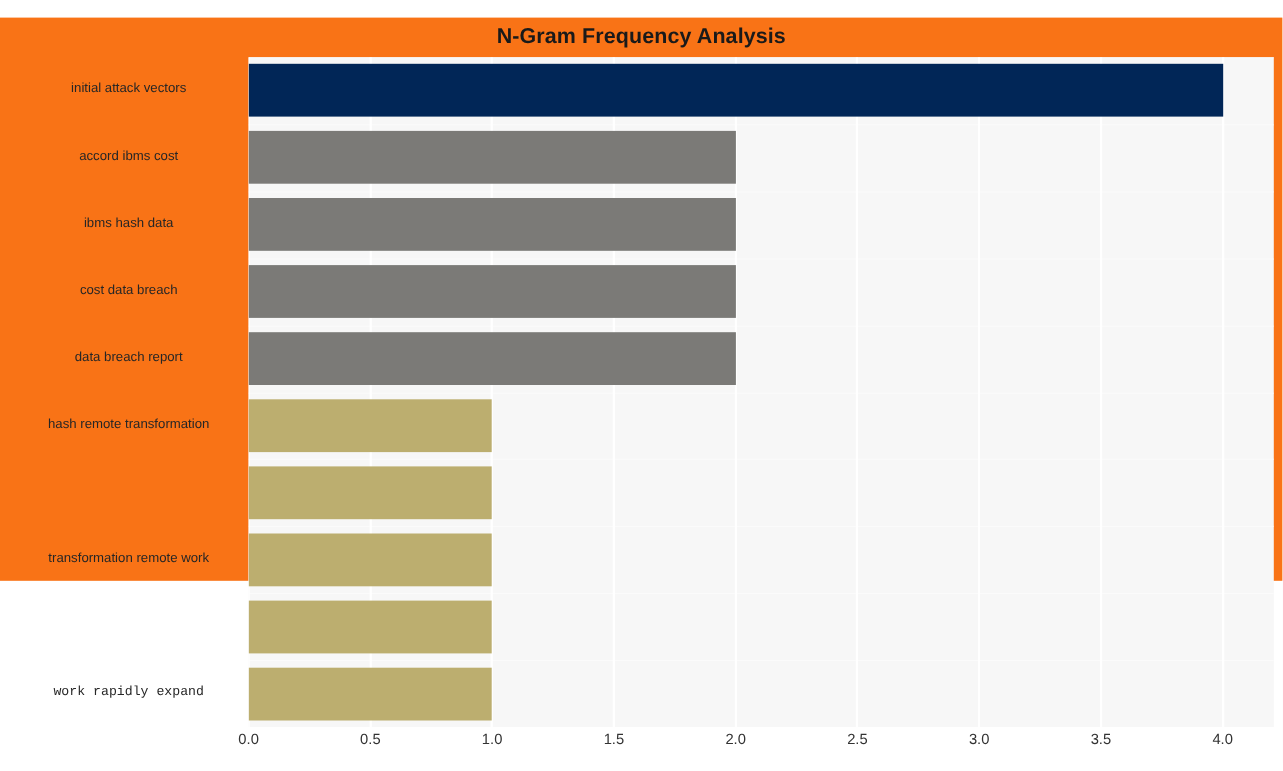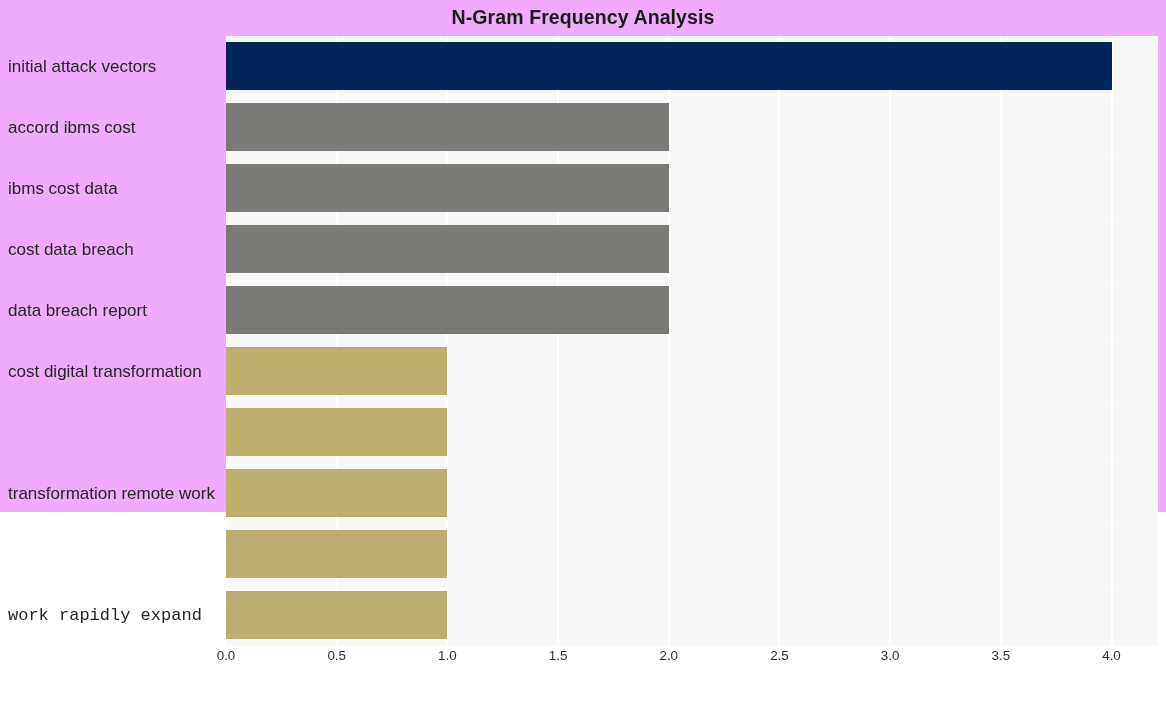--- a/index.html
+++ b/index.html
@@ -11,24 +11,24 @@
     width: 1166px;
     height: 701px;
     font-family: "Liberation Sans", sans-serif;
     overflow: hidden;
     position: relative;
   }
 
   #figure {
     position: absolute;
     left: 0;
-    top: 0;
+    top: 16px;
     width: 1166px;
     height: 512px;
-    background: #f0abfc;
+    background: #f97316;
   }
 
   
   #chart-title {
     position: absolute;
     left: 0;
     top: 6px;
     width: 1166px;
     text-align: center;
     font-size: 19.5px;
@@ -67,22 +67,22 @@
   .bar {
     position: absolute;
     height: 48px;
   }
 
   
   .ytick {
     position: absolute;
     right: 0;
     width: 218px;
-    text-align: left;
-    font-size: 17px;
+    text-align: center;
+    font-size: 12px;
     color: #262626;
     white-space: nowrap;
   }
   #ytick-layer {
     position: absolute;
     left: 0;
     top: 36px;
     width: 226px;
     height: 609px;
   }
@@ -158,24 +158,24 @@
         <div class="bar" title="digital transformation remote: 1" style="left: 0px; width: 221.378px; top: 371.85px; background: rgb(188, 174, 111);"></div>
         <div class="bar" title="transformation remote work: 1" style="left: 0px; width: 221.378px; top: 432.75px; background: rgb(188, 174, 111);"></div>
         <div class="bar" title="remote work rapidly: 1" style="left: 0px; width: 221.378px; top: 493.65px; background: rgb(188, 174, 111);"></div>
         <div class="bar" title="work rapidly expand: 1" style="left: 0px; width: 221.378px; top: 554.55px; background: rgb(188, 174, 111);"></div>
       </div>
   </div>
 
   <div id="ytick-layer">
       <div class="ytick" style="top: 21.45px;">initial attack vectors</div>
       <div class="ytick" style="top: 82.35px;">accord ibms cost</div>
-      <div class="ytick" style="top: 143.25px;">ibms cost data</div>
+      <div class="ytick" style="top: 143.25px;">ibms hash data</div>
       <div class="ytick" style="top: 204.15px;">cost data breach</div>
       <div class="ytick" style="top: 265.05px;">data breach report</div>
-      <div class="ytick" style="top: 325.95px;">cost digital transformation</div>
+      <div class="ytick" style="top: 325.95px;">hash remote transformation</div>
       <div class="ytick" style="top: 447.75px;">transformation remote work</div>
       <div class="ytick" style="top: 569.55px; font-family: Liberation Mono, monospace;">work rapidly expand</div>
     </div>
 
   <div id="xtick-layer">
       <div class="xtick" style="left: 0px;">0.0</div>
       <div class="xtick" style="left: 110.689px;">0.5</div>
       <div class="xtick" style="left: 221.378px;">1.0</div>
       <div class="xtick" style="left: 332.067px;">1.5</div>
       <div class="xtick" style="left: 442.755px;">2.0</div>

